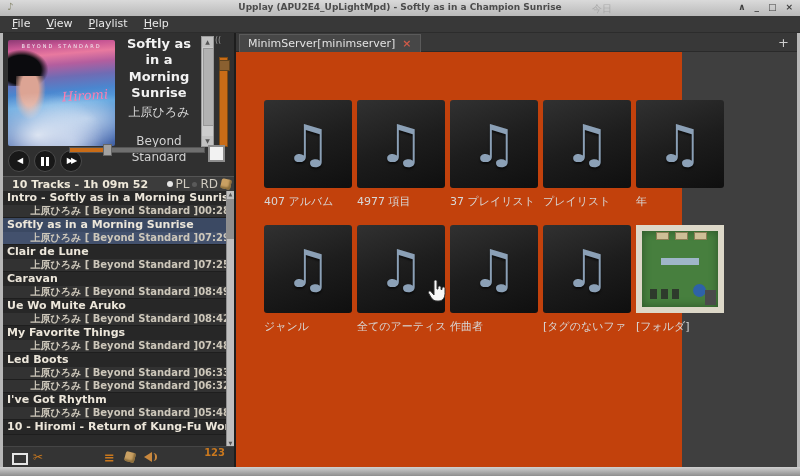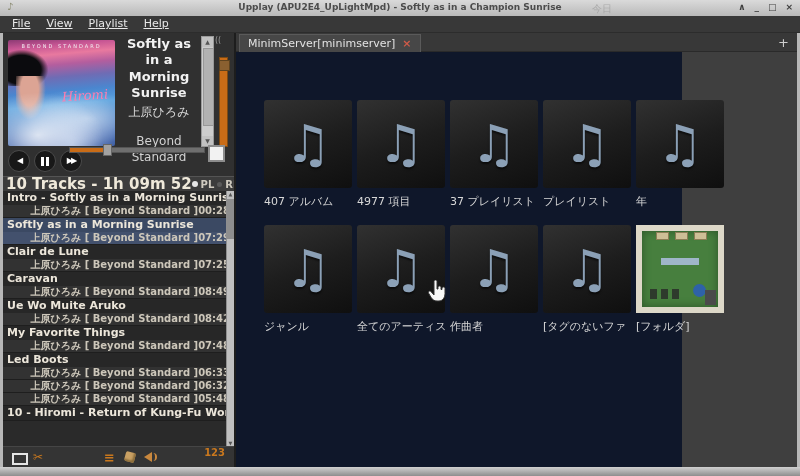--- a/index.html
+++ b/index.html
@@ -10,30 +10,30 @@
     background:linear-gradient(#dadada,#b9b9b9);border-bottom:1px solid #979797;}
   .app-icon{position:absolute;left:7px;top:1px;font-size:10px;color:#89896f;}
   .title{position:absolute;left:100px;right:100px;top:2px;text-align:center;
     font-size:9px;font-weight:bold;color:#4c4c4c;white-space:nowrap;}
   .overlay-text{position:absolute;left:592px;top:2px;font-size:10px;color:#8f8f8f;opacity:.55;}
   .win-controls{position:absolute;right:7px;top:1px;display:flex;gap:9px;}
   .wc-glyph{font-size:9px;font-weight:bold;color:#3e3e3e;line-height:13px;}
   
   .menubar{position:absolute;left:0;top:16px;width:800px;height:17px;background:#383838;
     display:flex;align-items:center;padding-left:4px;box-sizing:border-box;border-bottom:1px solid #2c2c2c;}
-  .menu-item{color:#e8e8e8;font-size:11px;padding:0 8px;line-height:16px;text-decoration:underline;}
+  .menu-item{color:#e8e8e8;font-size:11px;padding:0 8px;line-height:16px;}
   
   .border-left{position:absolute;left:0;top:33px;width:3px;bottom:0;background:#b7b7b7;}
   .border-right{position:absolute;right:0;top:33px;width:3px;bottom:0;background:#b7b7b7;}
   .border-bottom{position:absolute;left:0;right:0;bottom:0;height:9px;
     background:linear-gradient(#d0d0d0,#8e8e8e);}
   
   .left-panel{position:absolute;left:3px;top:33px;width:231px;height:434px;background:#303030;}
   .divider{position:absolute;left:234px;top:33px;width:2px;height:434px;background:#1d1d1d;}
-  .right-panel{position:absolute;left:236px;top:33px;width:446px;height:434px;background:#0f172a;}
+  .right-panel{position:absolute;left:236px;top:33px;width:446px;height:434px;background:#c2410c;}
   
   .art{position:absolute;left:5px;top:7px;width:107px;height:106px;overflow:hidden;border-radius:2px;
     background:linear-gradient(175deg,#8c3a74 0%,#c75694 8%,#e8799f 16%,#b45e9e 25%,#6f6cb4 36%,#4b86cf 48%,#57a0dd 60%,#3c78c2 74%,#2b57a8 88%,#1c3f8e 100%);}
   .art-header{position:absolute;top:3px;width:100%;text-align:center;font-size:5px;letter-spacing:2px;color:#f2eef2;}
   .art-hair{position:absolute;left:-8px;top:10px;width:48px;height:36px;
     background:radial-gradient(ellipse at 45% 55%,#0b0b0e 52%,rgba(10,10,14,0) 72%);}
   .art-face{position:absolute;left:8px;top:36px;width:30px;height:44px;
     background:radial-gradient(ellipse at 45% 30%,#dca494 38%,rgba(220,164,148,0) 70%);}
   .art-clouds{position:absolute;bottom:0;width:100%;height:58%;
     background:radial-gradient(ellipse at 28% 82%,rgba(255,255,255,.78),rgba(255,255,255,0) 60%),
@@ -62,25 +62,25 @@
   .pause-bars i{width:3px;height:9px;background:#fff;}
   .progress-track{position:absolute;left:66px;top:114px;width:136px;height:6px;background:#6f6f6f;border:1px solid #555;box-sizing:border-box;}
   .progress-fill{height:100%;background:#c96c17;}
   .progress-handle{position:absolute;left:100px;top:111px;width:9px;height:12px;background:#a2a2a2;border:1px solid #666;box-sizing:border-box;}
   .time-row{position:absolute;left:64px;top:126px;width:140px;display:flex;justify-content:space-between;
     font-size:11px;font-weight:bold;color:#eceadf;}
   .btn-stop{position:absolute;left:205px;top:112px;width:17px;height:17px;background:#f2f2f2;border:2px solid #8d8d8d;box-sizing:border-box;}
   
   .pl-status{position:absolute;left:0;top:143px;width:231px;height:15px;background:#3c3c3c;
     border-top:1px solid #545454;display:flex;align-items:center;box-sizing:border-box;}
-  .pl-summary{font-size:15px;font-weight:bold;color:#efe9da;padding-left:3px;flex:1;white-space:nowrap;}
+  .pl-summary{font-size:11px;font-weight:bold;color:#efe9da;padding-left:9px;flex:1;white-space:nowrap;}
   .mode{display:flex;align-items:center;gap:3px;padding-right:3px;}
   .dot{width:6px;height:6px;border-radius:50%;background:#e6e6e6;}
   .dot.dim{width:5px;height:5px;background:#5a5a5a;}
-  .mode-label{font-size:10px;color:#cfcabf;font-weight:bold;}
+  .mode-label{font-size:12px;color:#cfcabf;}
   .diamond{width:10px;height:10px;background:#c9a063;border-radius:2px;transform:rotate(12deg);box-shadow:inset -2px -2px 2px #8a6c3a;}
   
   .playlist{position:absolute;left:0;top:158px;width:231px;height:255px;overflow:hidden;background:#2a2a2a;}
   .track{border-bottom:1px solid #1e1e1e;}
   .track-title{height:14px;line-height:14px;background:#272727;font-size:11px;font-weight:bold;
     color:#ece6da;padding-left:4px;white-space:nowrap;overflow:hidden;}
   .track-sub{height:12px;line-height:12px;background:#323232;display:flex;justify-content:flex-end;
     font-size:10px;color:#cdc7ba;padding:0 4px 0 4px;white-space:nowrap;font-weight:bold;}
   .track.selected .track-title{background:#3b4963;}
   .track.selected .track-sub{background:#43516d;}
@@ -259,20 +259,21 @@
             <span>06:33</span>
           </div>
         </div>
         <div class="track">
           <div class="track-sub">
             <span>上原ひろみ [ Beyond Standard ]</span>
             <span>06:32</span>
           </div>
         </div>
         <div class="track">
+          <div class="track-title">I've Got Rhythm</div>
           <div class="track-sub">
             <span>上原ひろみ [ Beyond Standard ]</span>
             <span>05:48</span>
           </div>
         </div>
         <div class="track">
           <div class="track-title">10 - Hiromi - Return of Kung-Fu World Champion (L</div>
         </div>
       </div>
     <div class="pl-scroll">

